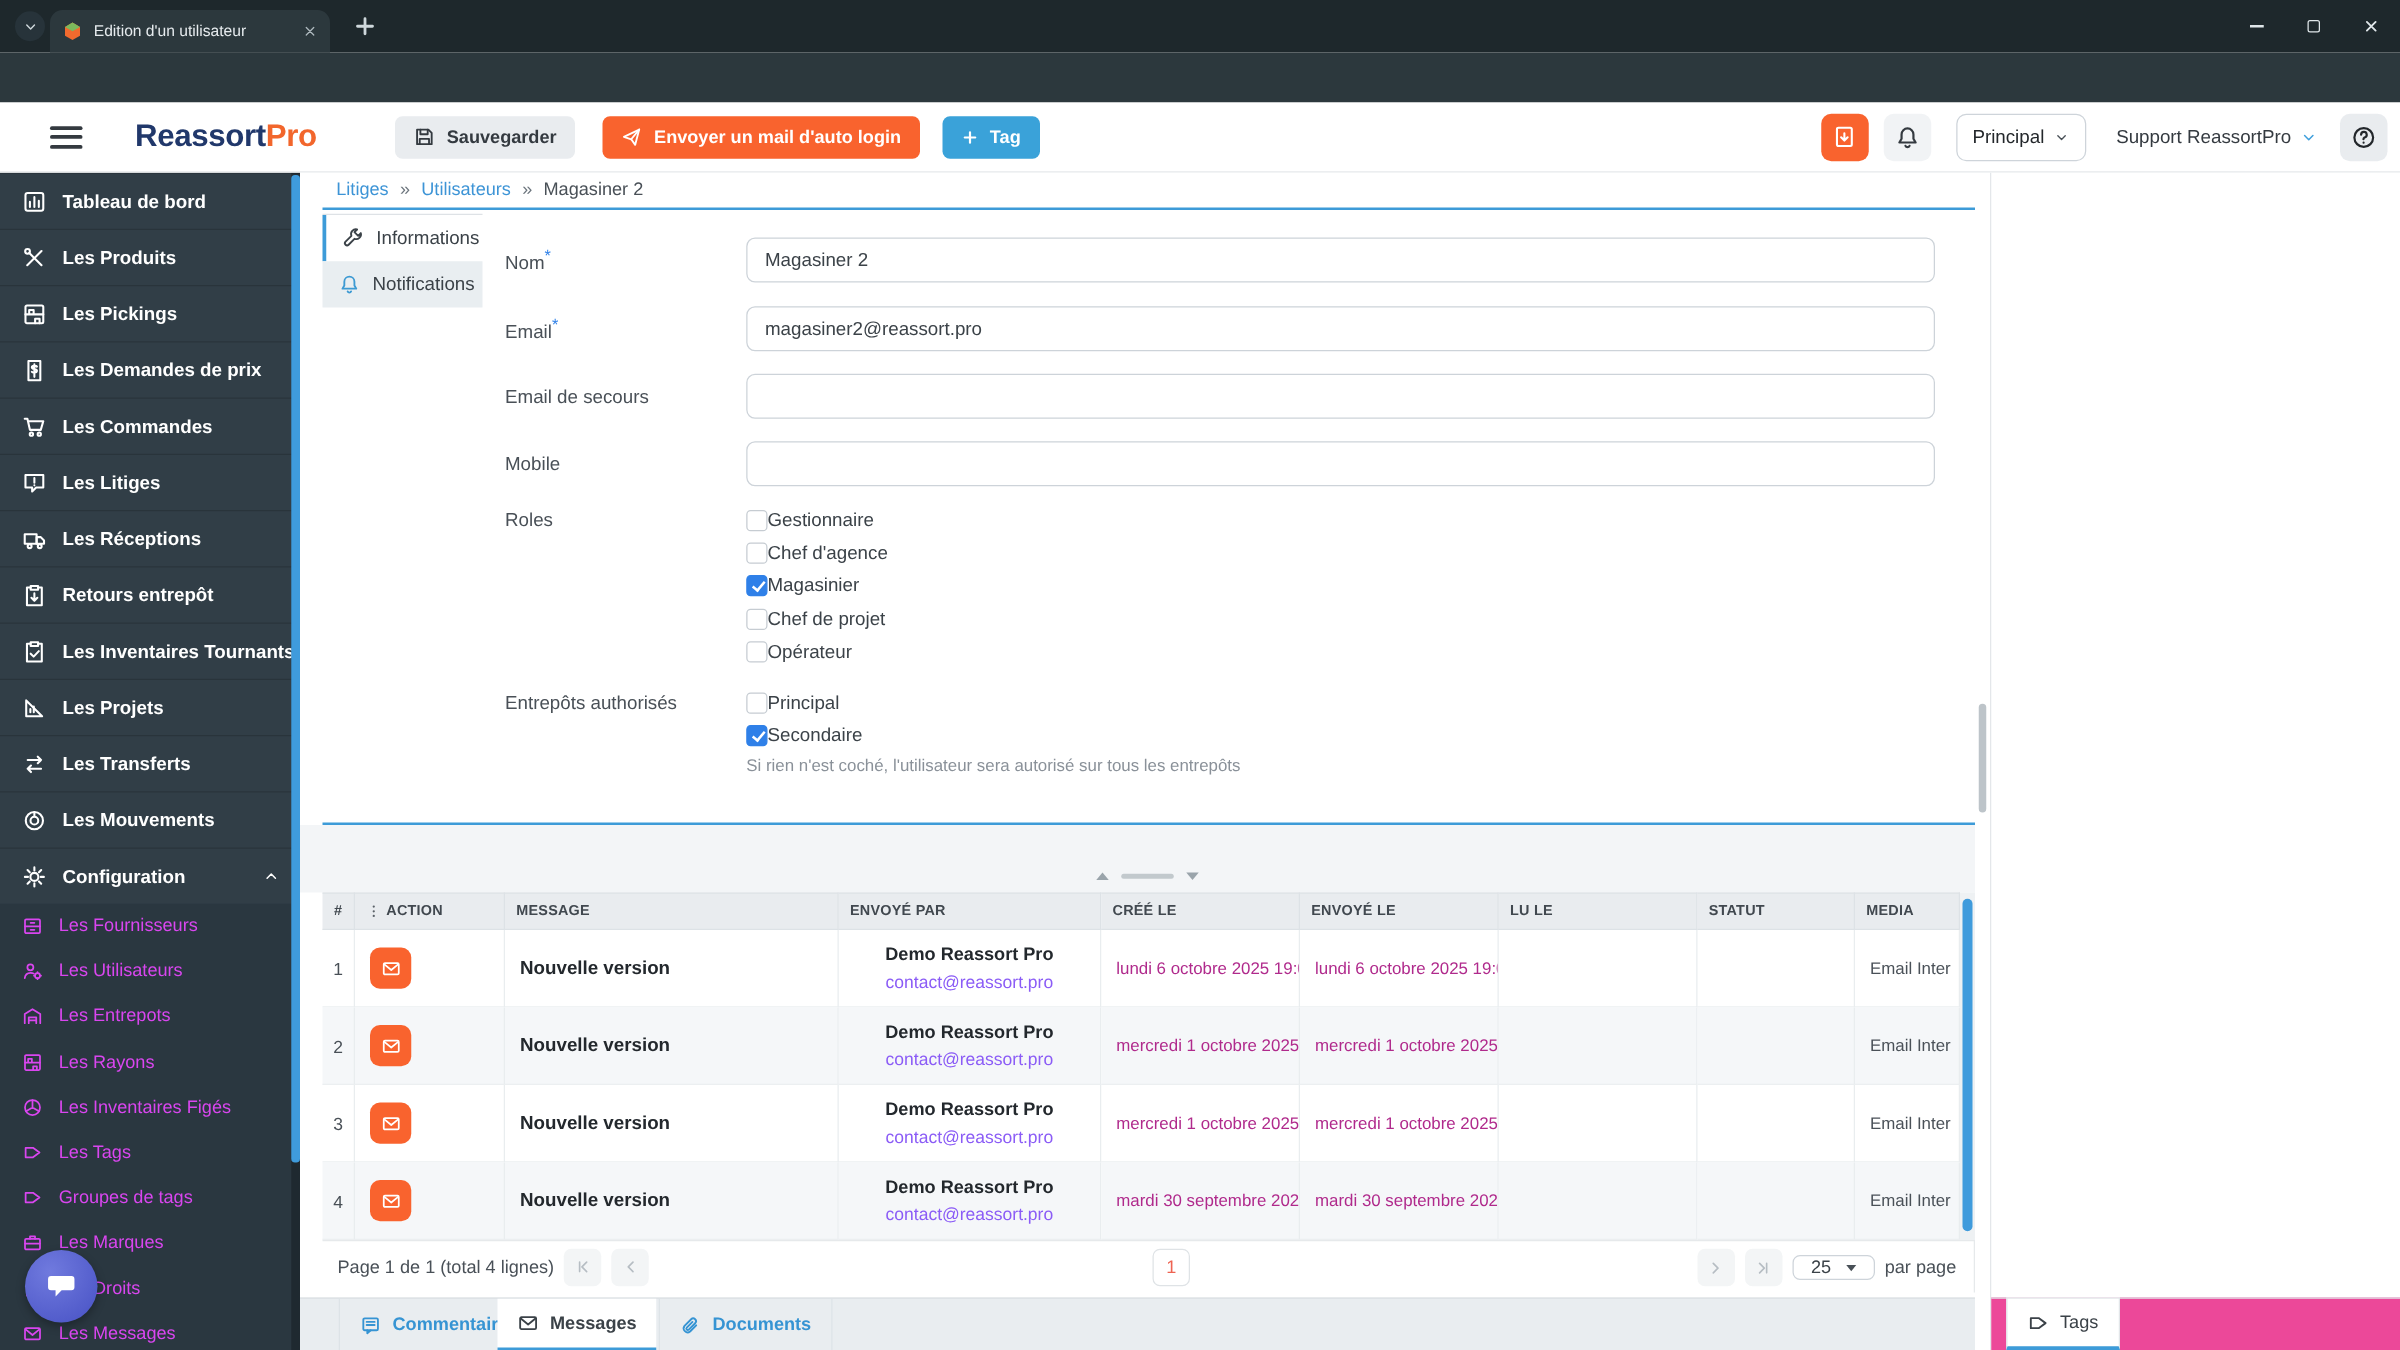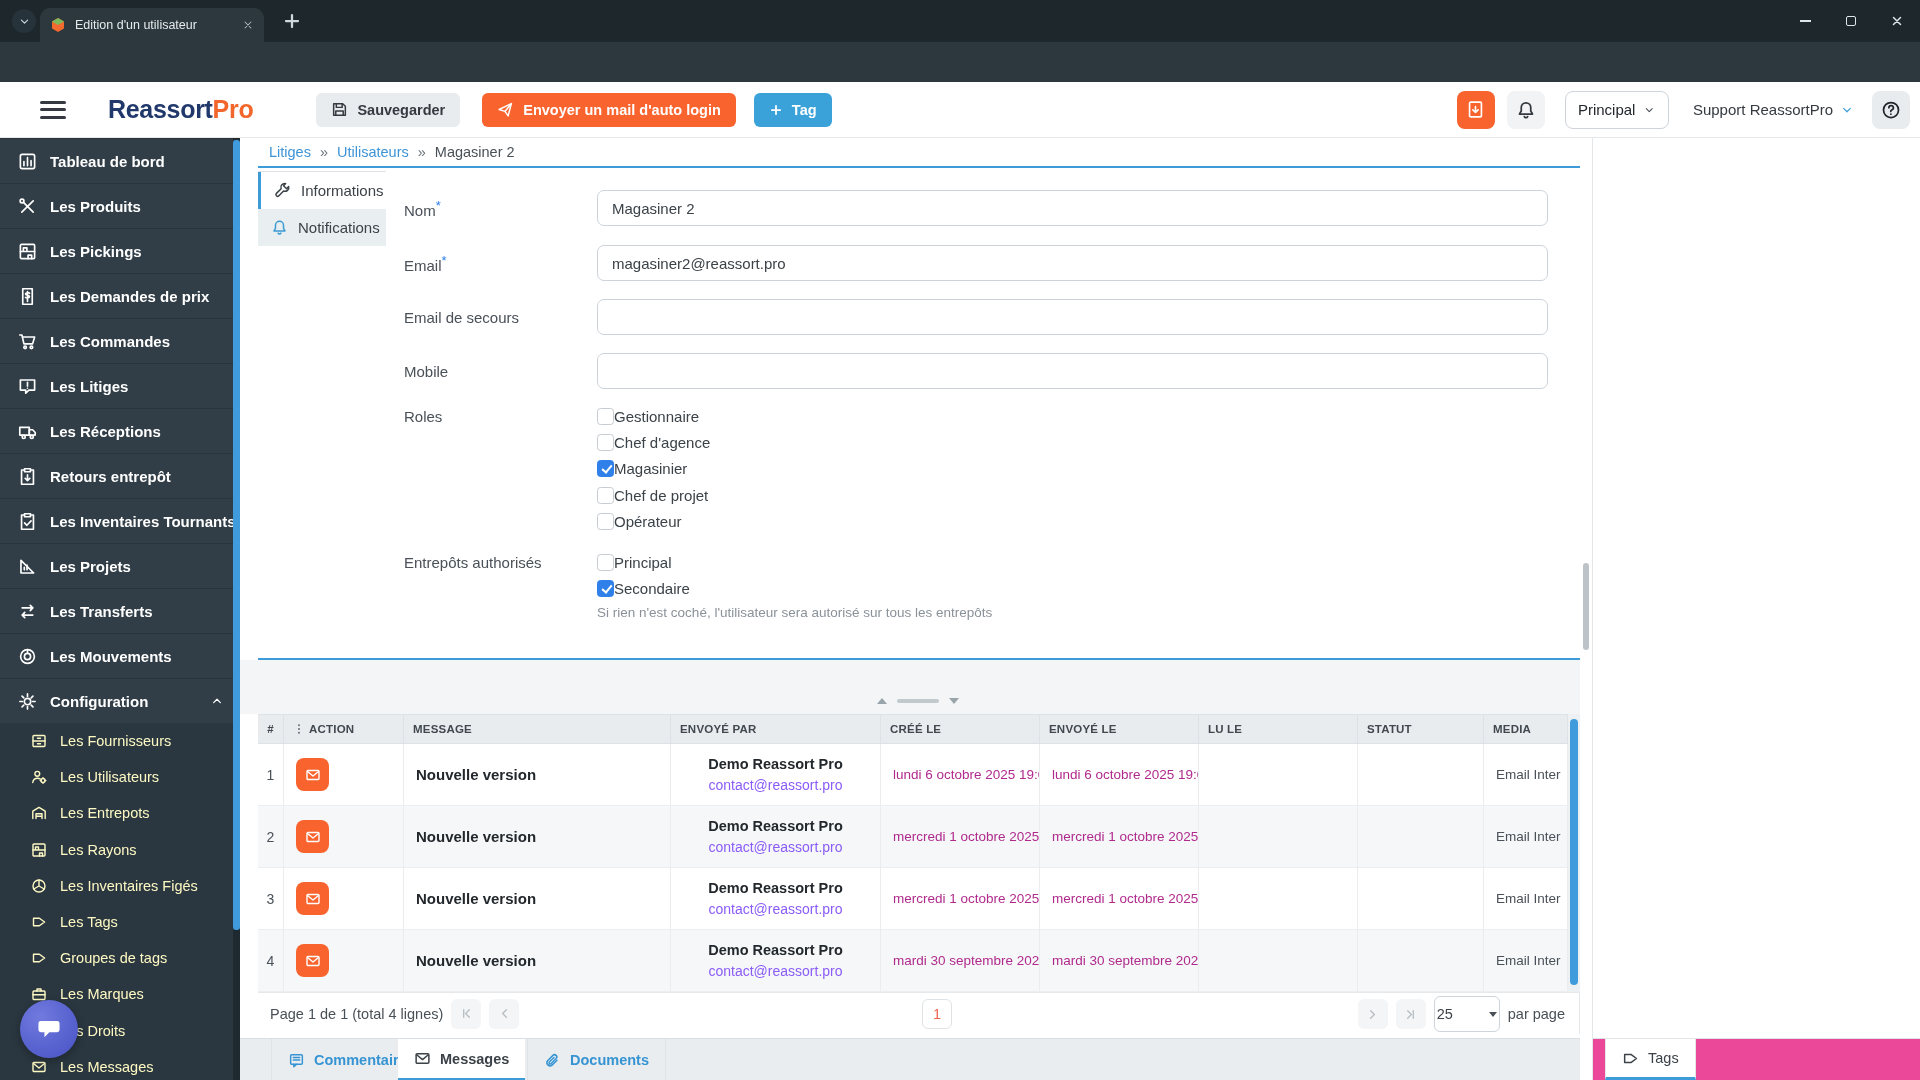--- a/index.html
+++ b/index.html
@@ -54,21 +54,21 @@
   .support .ic{color:#3f9fdc;}
   .helpbtn{margin-left:18px;margin-right:10px;background:#e9ecef;color:#23272b;}
 
   
   .sidebar{position:absolute;left:0;top:138px;width:240px;bottom:0;background:#313e47;overflow:hidden;}
   .s-it{height:45px;display:flex;align-items:center;padding-left:18px;gap:13px;
     border-top:1px solid rgba(0,0,0,.16);color:#fff;font-weight:700;font-size:15px;cursor:pointer;position:relative;}
   .s-it .ic{width:19px;height:19px;flex:0 0 19px;}
   .s-it .chev{position:absolute;right:16px;width:14px;height:14px;}
   .s-sub{background:#2a3740;}
-  .s-sub .s-it{height:36.2px;border-top:none;font-weight:400;font-size:14.5px;color:#fef9c3;margin-left:13px;}
+  .s-sub .s-it{height:36.2px;border-top:none;font-weight:400;font-size:14.5px;color:#d946ef;}
   .s-sub .s-it .ic{width:16px;height:16px;flex:0 0 16px;}
   .s-track{position:absolute;left:233px;top:138px;width:7px;bottom:0;background:rgba(0,0,0,.25);}
   .s-thumb{position:absolute;left:233px;top:140px;width:7px;height:790px;background:#3f9bdc;border-radius:3px;cursor:grab;}
 
   
   .rpanel{position:absolute;left:1592px;top:138px;right:0;bottom:0;background:#fff;border-left:1px solid #e4e7ea;}
   .rstrip{position:absolute;left:0;right:0;bottom:0;height:42px;background:#ec4899;border-top:1px solid #dde2e6;}
   .tags-tab{position:absolute;left:12px;bottom:0;height:42px;background:#fff;border:1px solid #e2e6e9;
     border-bottom:3px solid #3d9bd8;display:flex;align-items:center;gap:9px;padding:0 16px;
     font-size:14.5px;color:#3b4248;cursor:pointer;}
@@ -133,22 +133,22 @@
 
   
   .pager{position:absolute;left:18px;top:854px;width:1322px;height:42px;background:#fff;
     border-top:1px solid #e6e9eb;border-right:1px solid #e6e9eb;display:flex;align-items:center;}
   .pg-sum{margin-left:12px;font-size:14.5px;color:#495057;}
   .pg-btn{width:30px;height:30px;margin-left:8px;border-radius:6px;background:#f3f5f6;color:#b6bdc3;
     display:flex;align-items:center;justify-content:center;cursor:pointer;}
   .pg-cur{position:absolute;left:664px;top:6px;width:30px;height:30px;border:1px solid #dfe3e6;border-radius:6px;
     background:#fff;color:#ee6352;font-size:14.5px;display:flex;align-items:center;justify-content:center;cursor:pointer;}
   .pg-right{position:absolute;right:14px;top:0;height:42px;display:flex;align-items:center;gap:8px;}
-  .pg-sel{width:66px;height:36px;border:1px solid #ced4da;border-radius:6px;background:#fff;display:flex;
-    align-items:center;padding:0 2px;cursor:pointer;}
+  .pg-sel{width:66px;height:20px;border:1px solid #ced4da;border-radius:6px;background:#fff;display:flex;
+    align-items:center;padding:0 14px;cursor:pointer;}
   .pg-sel .v{flex:1;font-size:14.5px;color:#3b4248;}
   .caret{width:0;height:0;border-left:4.5px solid transparent;border-right:4.5px solid transparent;border-top:5.5px solid #495057;}
   .pg-per{font-size:14.5px;color:#495057;}
 
   
   .tabbar{position:absolute;left:0;top:900px;width:1340px;height:42px;background:#e9edf0;border-top:1px solid #d9dee2;}
   .btab2{position:absolute;top:0;height:42px;display:flex;align-items:center;gap:9px;padding:0 16px;
     font-size:14.5px;font-weight:600;cursor:pointer;}
   .btab2 .ic{width:17px;height:17px;}
   .btab2.idle{color:#3694d3;border-left:1px solid #dde3e7;border-right:1px solid #dde3e7;}

